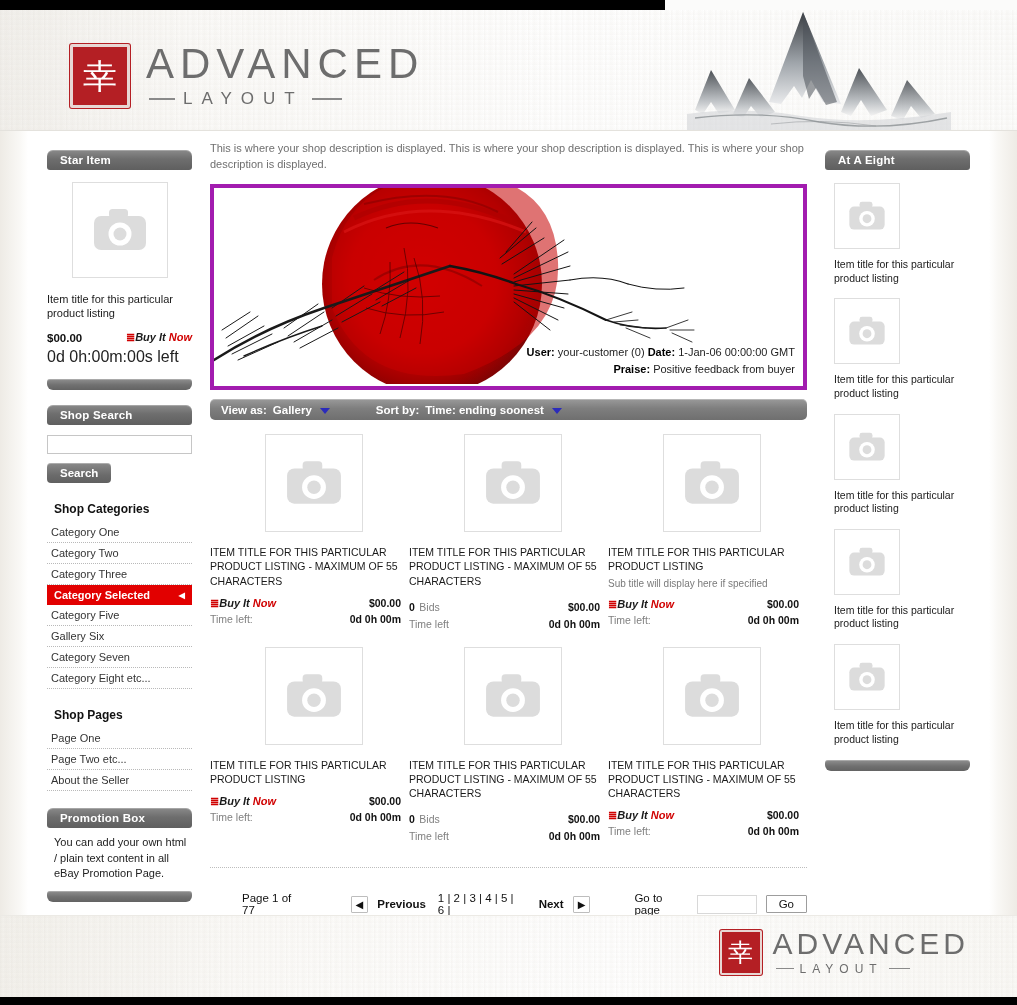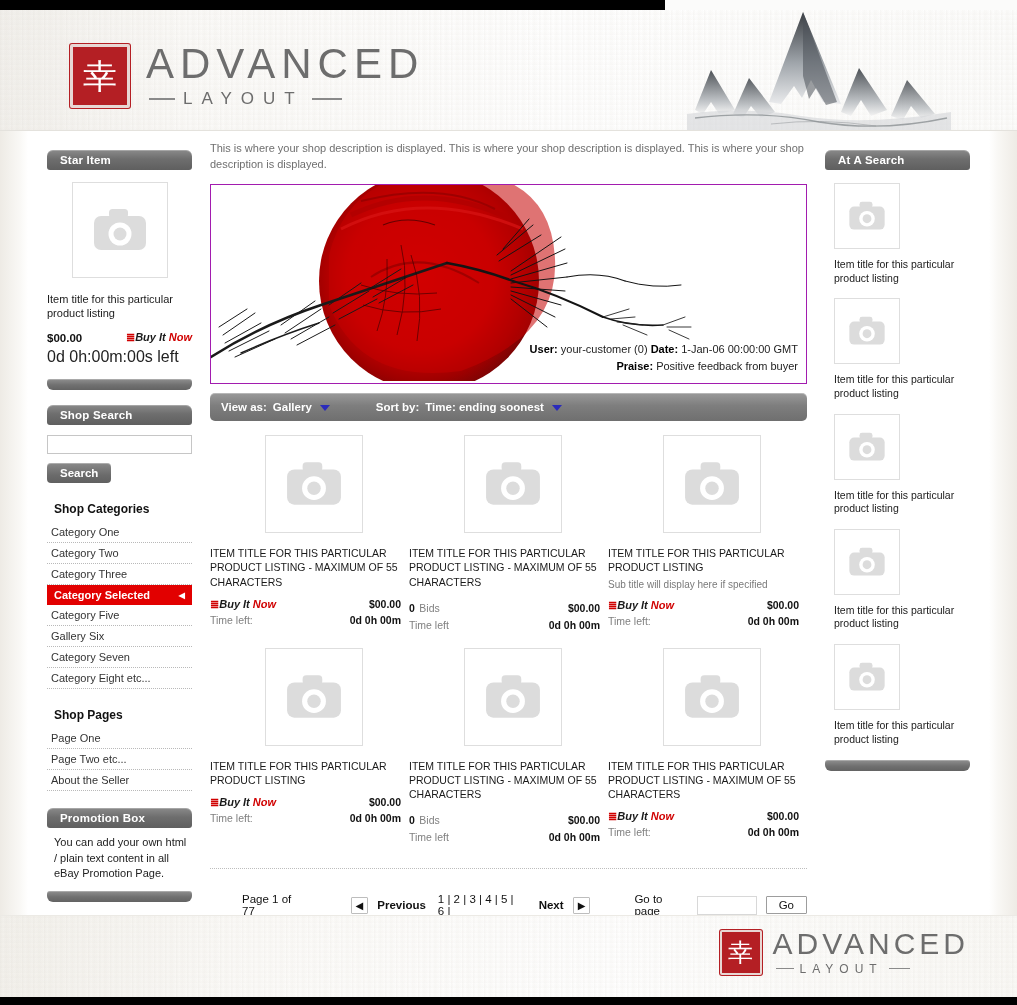--- a/index.html
+++ b/index.html
@@ -142,31 +142,31 @@
   .cat-list li.selected .arr {
     position:absolute; right:7px; top:50%; transform:translateY(-50%);
     font-size:8px;
   }
   .promo-body { font-size:11px; color:#222; line-height:1.4; padding:7px 4px 10px 7px; }
 
   
   #center-col { position:absolute; left:210px; top:10px; width:597px; }
   .shop-desc { font-size:11px; color:#6f6f6f; line-height:1.42; }
   .hero {
-    margin-top:12px; height:198px; border:1px solid #a21caf; position:relative;
+    margin-top:12px; height:198px; border:4px solid #a21caf; position:relative;
     background:#fff; overflow:hidden;
   }
   .hero-meta {
     position:absolute; right:8px; bottom:8px; text-align:right;
     font-size:11px; color:#1d1d1d; line-height:1.55;
   }
   .hero-meta b { color:#000; }
 
   .toolbar {
-    margin-top:9px; height:28px; border-radius:5px;
+    margin-top:9px; height:21px; border-radius:5px;
     background:linear-gradient(180deg,#9a9a9a 0%,#7e7e7e 45%,#6f6f6f 100%);
     box-shadow:inset 0 1px 0 rgba(255,255,255,.3);
     display:flex; align-items:center; color:#fff;
     font-size:11.5px; font-weight:bold; padding-left:11px; gap:6px;
   }
   .toolbar .lbl { font-weight:bold; }
   .toolbar .val { font-weight:bold; }
   .caret { display:inline-block; width:0;height:0;
     border-left:5px solid transparent;border-right:5px solid transparent;
     border-top:6px solid #2b2bbb; margin:0 4px 0 2px; position:relative; top:1px; }
@@ -547,21 +547,21 @@
         <span class="pg-nums">1 | 2 | 3 | 4 | 5 | 6 |</span>
         <b style="margin-left:4px;">Next</b>
         <span class="navbtn" style="margin-left:9px;">▶</span>
         <span class="goto">Go to page</span>
         <span class="go-input"></span>
         <button class="go-btn">Go</button>
       </div>
     </div>
 
     <div id="right-col">
-      <div class="panel-head">At A Search</div>
+      <div class="panel-head">At A Eight</div>
 
       <div class="glance-item">
         <div class="ph-img glance-img">
           <svg class="cam" width="38" height="32" viewBox="0 0 56 46">
             <rect x="2" y="9" width="52" height="34" rx="7" fill="#dcdcdc"></rect>
               <rect x="17" y="2" width="19" height="9" rx="3.5" fill="#dcdcdc"></rect>
             <circle cx="28" cy="27" r="11.5" fill="#fff"></circle>
               <circle cx="28" cy="27" r="6.5" fill="#dcdcdc"></circle>
           </svg>
         </div>

